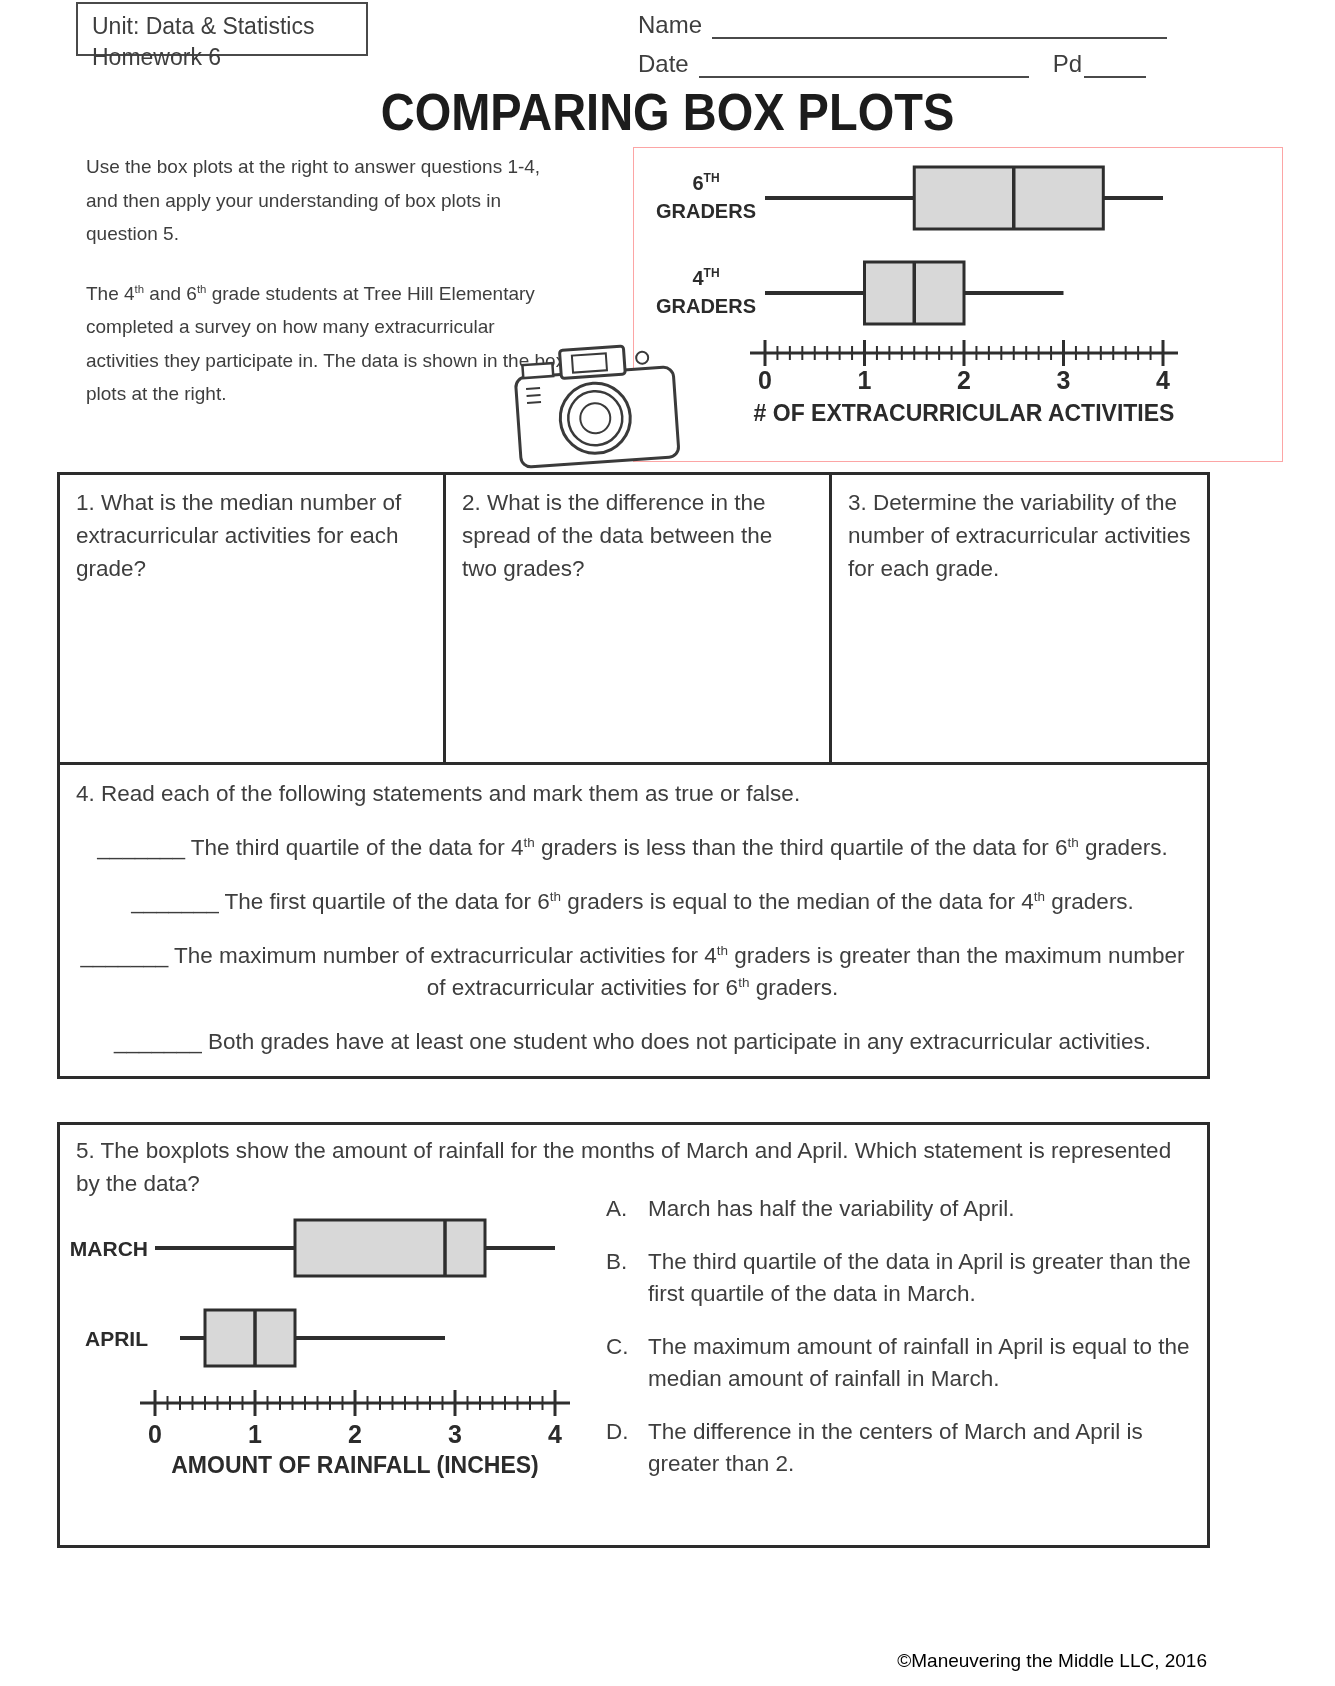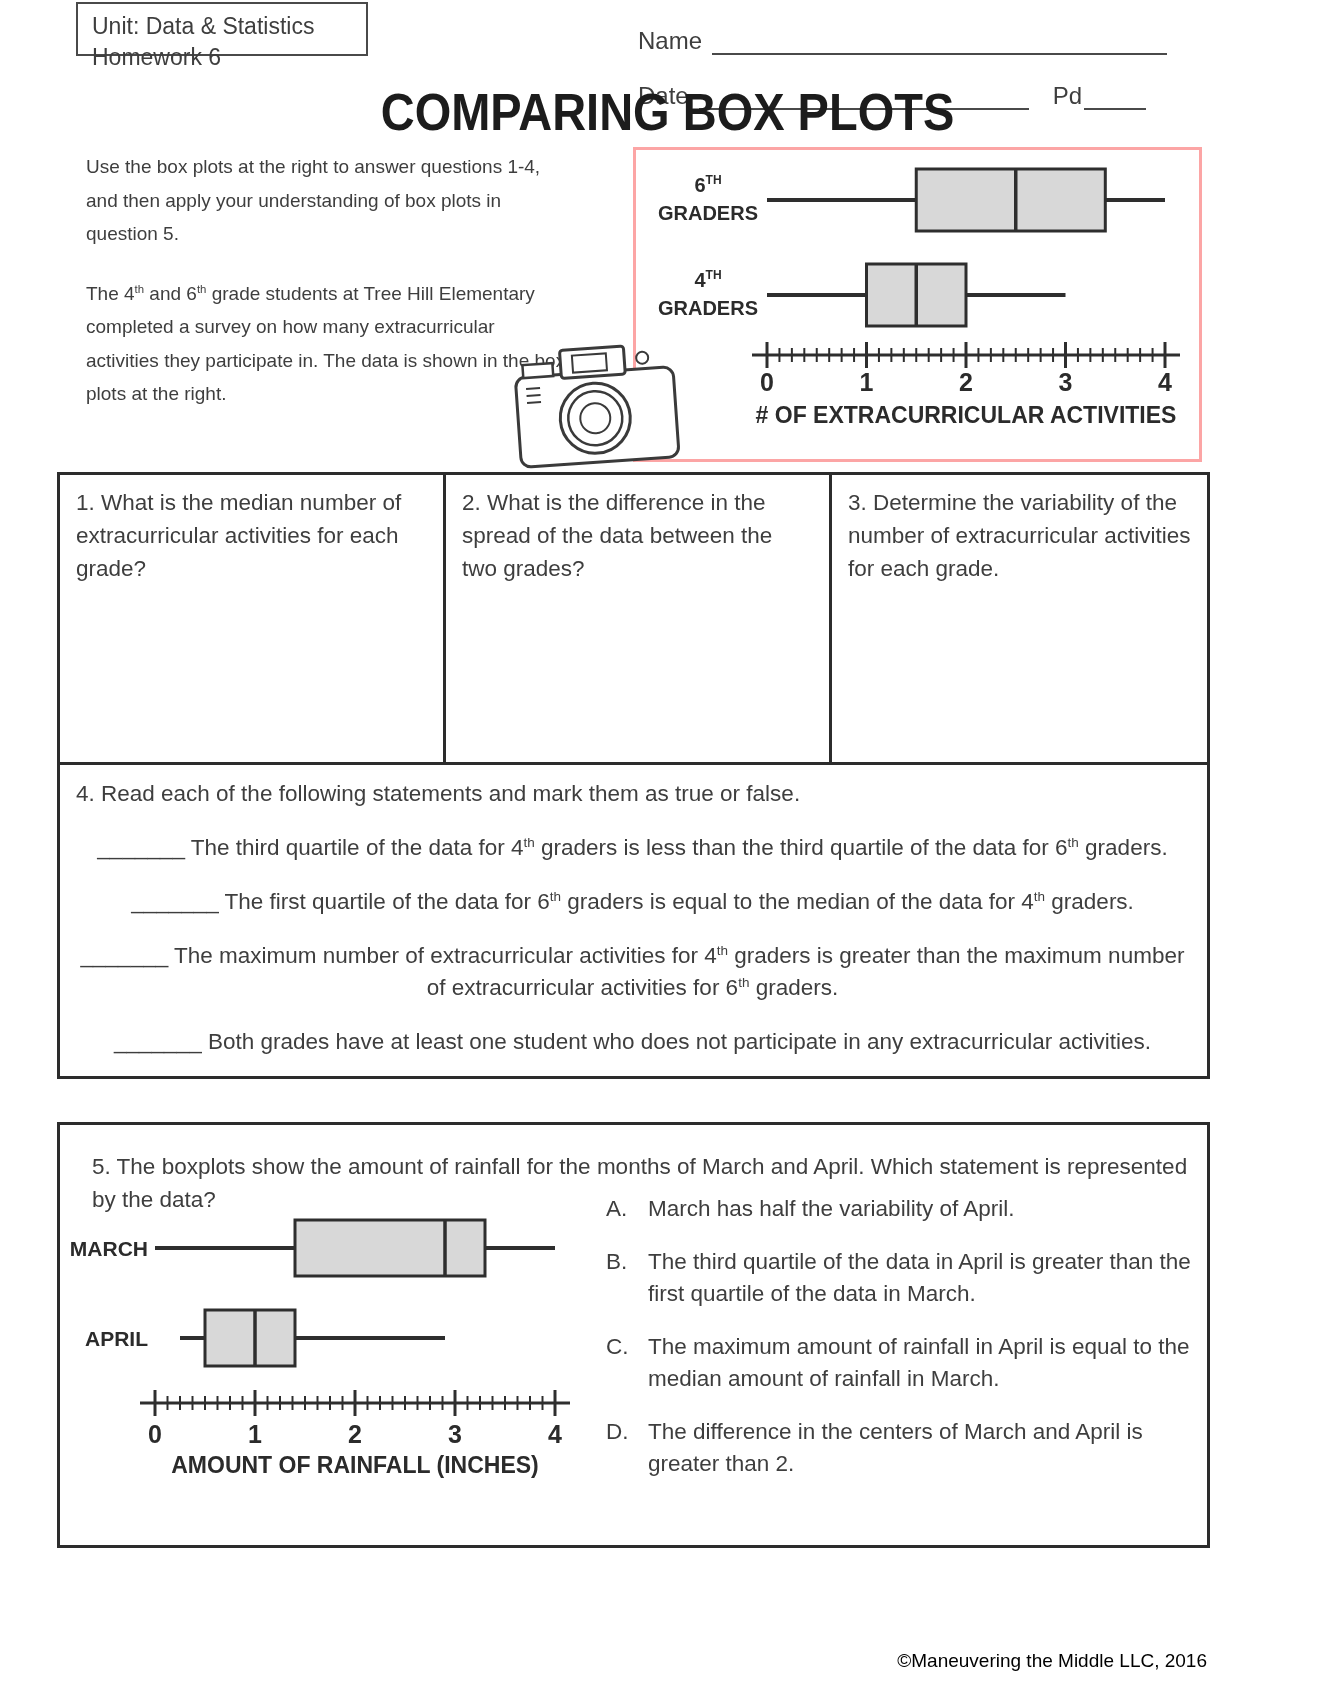--- a/index.html
+++ b/index.html
@@ -4,46 +4,46 @@
 <style>
   * { box-sizing: border-box; }
   html,body { margin:0; padding:0; background:#ffffff; }
   .page { position:relative; width:1335px; height:1686px; background:#fff;
           font-family:"Liberation Sans", sans-serif; color:#3e3e3e; overflow:hidden; }
 
   .unit-box { position:absolute; left:76px; top:2px; width:292px; height:54px;
               border:2px solid #4a4a4a; padding:7px 14px; font-size:23px; line-height:31px; }
 
   .name-date { position:absolute; left:638px; top:0; width:534px; font-size:24px; }
-  .nd-row { display:flex; align-items:flex-end; height:55px; }
+  .nd-row { display:flex; align-items:flex-end; height:39px; }
   .blank { display:inline-block; border-bottom:2px solid #4a4a4a; height:28px; margin-left:10px; }
   .name-blank { width:455px; }
   .date-blank { width:330px; }
   .pd { margin-left:24px; }
   .pd-blank { width:62px; margin-left:2px; }
 
   .title { position:absolute; top:84px; left:0; width:100%; text-align:center; margin:0;
            font-size:47px; font-weight:bold; color:#1c1c1c; transform:scaleY(1.12); }
 
   .intro { position:absolute; left:86px; top:150px; width:480px; font-size:19px; line-height:33.5px; }
   .intro p { margin:0 0 26px 0; }
 
-  .figure-box { position:absolute; left:633px; top:147px; width:569px; height:315px; border:3px solid #fca5a5; }
+  .figure-box { position:absolute; left:633px; top:147px; width:650px; height:315px; border:1px solid #fca5a5; }
   .camera { position:absolute; left:498px; top:334px; z-index:5; }
 
   .q-table { position:absolute; left:57px; top:472px; width:1153px; border:3px solid #2c2c2c; background:#fff; }
   .q-row { display:flex; height:290px; border-bottom:3px solid #2c2c2c; }
   .q-cell { width:386px; padding:11px 16px; font-size:22.5px; line-height:33px; border-right:3px solid #2c2c2c; }
   .q-cell.last { border-right:none; flex:1; }
   .q4 { padding:13px 18px 18px 16px; font-size:22.5px; line-height:32px; }
   .q4-prompt { margin:0; }
   .stmt { margin:22px 0 0 0;text-align:center; }
 
   .q5-box { position:absolute; left:57px; top:1122px; width:1153px; height:426px; border:3px solid #2c2c2c; background:#fff; }
-  .q5-prompt { position:absolute; left:16px; top:9px; width:1122px; margin:16px; font-size:22.5px; line-height:33px; }
+  .q5-prompt { position:absolute; left:16px; top:9px; width:1122px; margin:0; font-size:22.5px; line-height:33px; }
   #fig-rainfall { position:absolute; left:8px; top:80px; }
   .choices { position:absolute; left:546px; top:68px; width:596px; font-size:22.5px; line-height:32px; }
   .choice { display:flex; margin-bottom:21px; }
   .letter { width:42px; flex:none; }
   .ctext { flex:1; }
 
   .footer { position:absolute; top:1650px; right:128px; font-size:19px; color:#000000; }
   sup { font-size:60%; line-height:0; }
 </style>
 </head>

